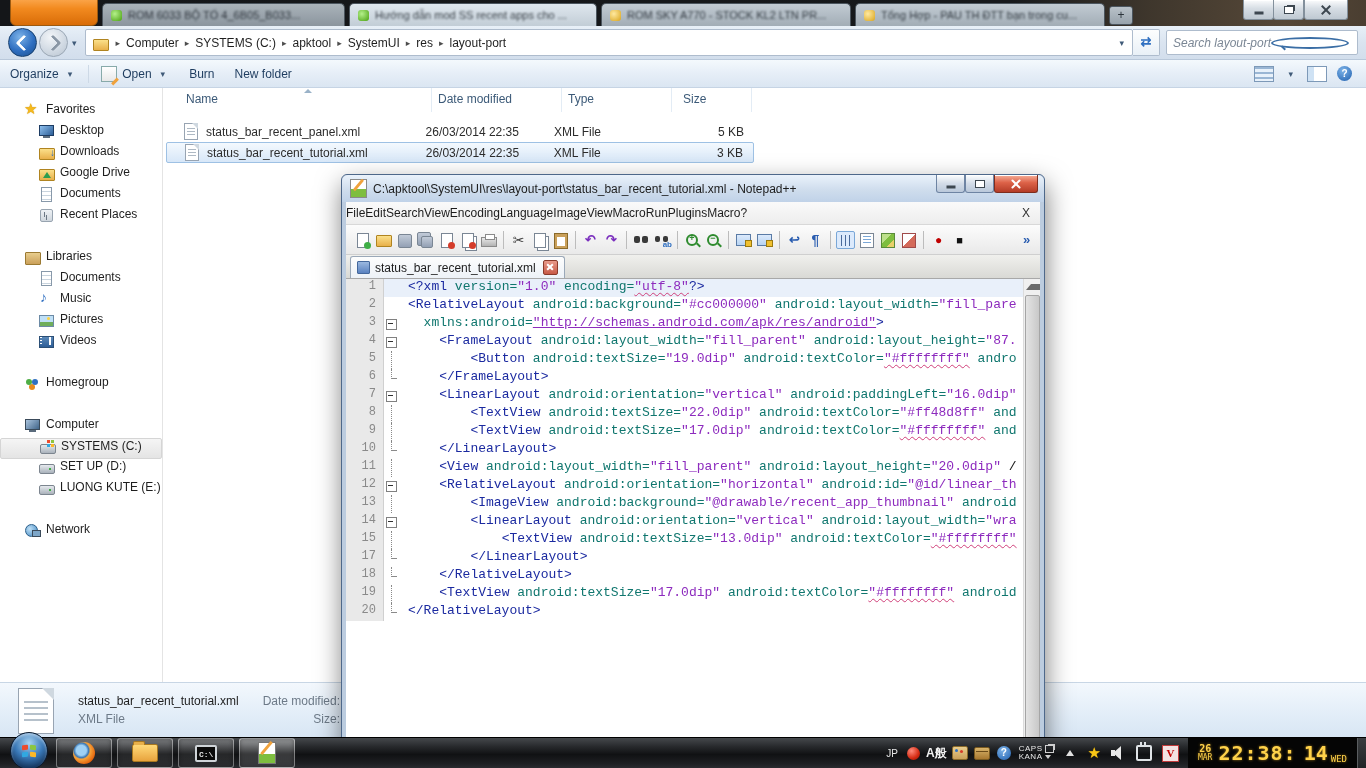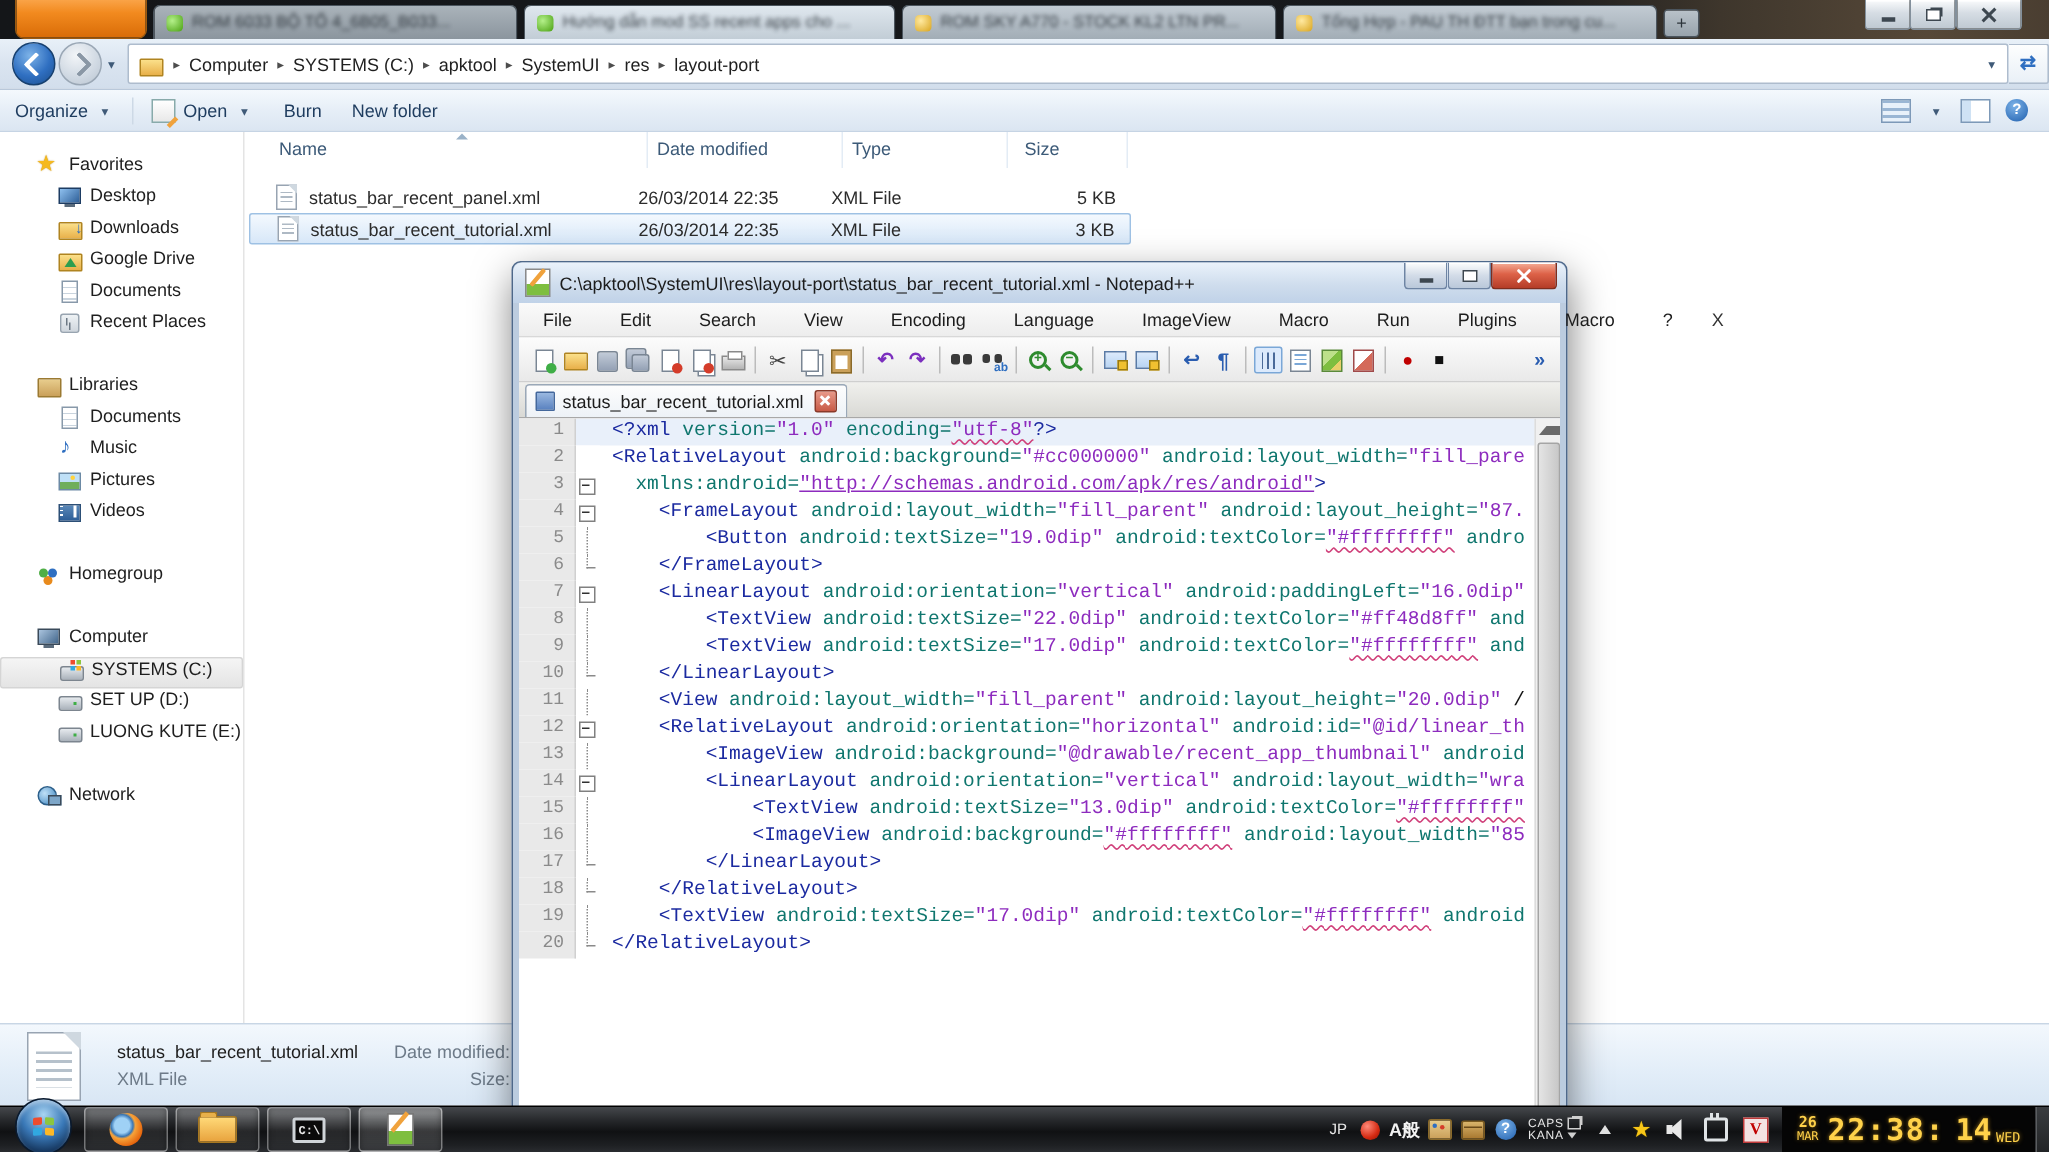--- a/index.html
+++ b/index.html
@@ -134,21 +134,21 @@
   .cbtn.close{width:42px;background:linear-gradient(#f6b09a,#dd6248 45%,#b43c27);border-color:#7e2d1e}
   .cbtn.small{width:27px}
   .cbtn i{position:absolute;left:50%;top:50%;transform:translate(-50%,-50%)}
   .cbtn.min i{width:9px;height:3px;background:#3d4750;margin-top:3px}
   .cbtn.max i{width:8px;height:6px;border:1px solid #3d4750;background:#fff}
   .cbtn.close i{width:10px;height:10px}
   .cbtn.close i::before,.cbtn.close i::after{content:"";position:absolute;left:4px;top:-1px;width:2px;height:12px;background:#fff;border-radius:1px}
   .cbtn.close i::before{transform:rotate(45deg)}.cbtn.close i::after{transform:rotate(-45deg)}
   #npp-client{position:absolute;left:4px;top:27px;right:4px;bottom:4px;background:#f2f2f2;display:flex;flex-direction:column}
   #npp-menu{height:22px;background:linear-gradient(#fafafa,#ededed);display:flex;align-items:center;font-size:12px;color:#1c1c1c;border-bottom:1px solid #d8d8d8}
-  .mi{padding:0 16px}
+  .mi{padding:0 0}
   #menu-x{margin-left:auto;padding:0 10px;color:#333;font-size:12px}
   #npp-toolbar{height:29px;background:linear-gradient(#fcfcfc,#e9e9e9);border-bottom:1px solid #cfcfcf;display:flex;align-items:center;padding-left:6px}
   .tsep{width:1px;height:18px;background:#bcbcbc;margin:0 4px}
   .tico{width:19px;height:18px;margin:0 1px;position:relative;display:inline-block}
   .ipage{position:absolute;left:4px;top:2px;width:10px;height:13px;background:#fff;border:1px solid #7a8694}
   .ipage.dbl{box-shadow:3px 3px 0 -1px #fff,3px 3px 0 0 #7a8694}
   .badge{position:absolute;width:7px;height:7px;border-radius:50%;right:1px;bottom:0}
   .badge.g{background:#3fae46}.badge.r{background:#d43c2a}
   .ifolder{position:absolute;left:2px;top:4px;width:14px;height:10px;border:1px solid #b08420;border-radius:1px;background:linear-gradient(#fbe08a,#e8b04a)}
   .ifloppy{position:absolute;left:3px;top:3px;width:12px;height:12px;border-radius:2px;background:linear-gradient(#c2cbd8,#93a0b4);border:1px solid #7a8694}
@@ -326,20 +326,24 @@
       <span class="crumb">apktool</span>
       <span class="csep">▸</span>
       <span class="crumb">SystemUI</span>
       <span class="csep">▸</span>
       <span class="crumb">res</span>
       <span class="csep">▸</span>
       <span class="crumb">layout-port</span>
       <span id="crumbdd">▾</span>
     </div>
     <div id="refresh">⇄</div>
+    <div id="searchbox">
+      <span>Search layout-port</span>
+      <span class="mag"></span>
+    </div>
   </div>
 
   <div id="tbar">
     <span class="tbi">
         <span>Organize</span>
         <span class="ddv">▾</span>
       </span>
     <span class="tbsep"></span>
     <span class="tbi">
         <span class="openico"></span>
@@ -666,25 +670,20 @@
               <span class="ln">14</span>
               <span class="fold box"></span>
               <span class="code">        <span class="tg">&lt;LinearLayout</span> <span class="at">android:orientation=</span><span class="st">"vertical"</span> <span class="at">android:layout_width=</span><span class="st">"wra</span></span>
             </div>
             <div class="cl">
               <span class="ln">15</span>
               <span class="fold line"></span>
               <span class="code">            <span class="tg">&lt;TextView</span> <span class="at">android:textSize=</span><span class="st">"13.0dip"</span> <span class="at">android:textColor=</span><span class="st sp">"#ffffffff"</span></span>
             </div>
             <div class="cl">
-              <span class="ln">16</span>
-              <span class="fold line"></span>
-              <span class="code">            <span class="tg">&lt;ImageView</span> <span class="at">android:background=</span><span class="st sp">"#ffffffff"</span> <span class="at">android:layout_width=</span><span class="st">"85</span></span>
-            </div>
-            <div class="cl">
               <span class="ln">17</span>
               <span class="fold end"></span>
               <span class="code">        <span class="tg">&lt;/LinearLayout</span><span class="tg">&gt;</span></span>
             </div>
             <div class="cl">
               <span class="ln">18</span>
               <span class="fold end"></span>
               <span class="code">    <span class="tg">&lt;/RelativeLayout</span><span class="tg">&gt;</span></span>
             </div>
             <div class="cl">

